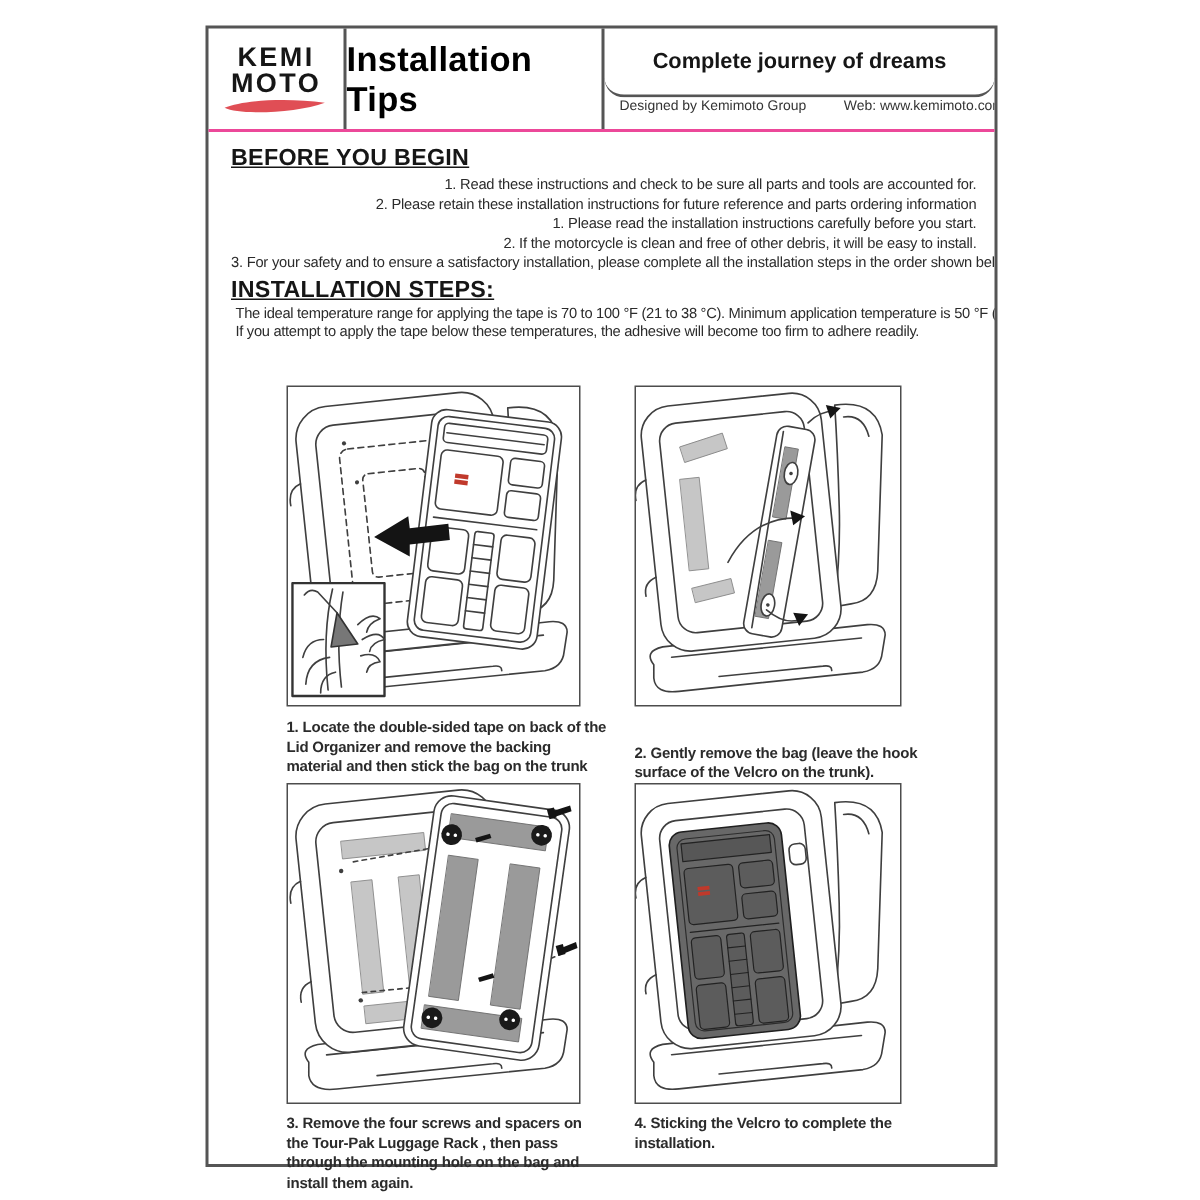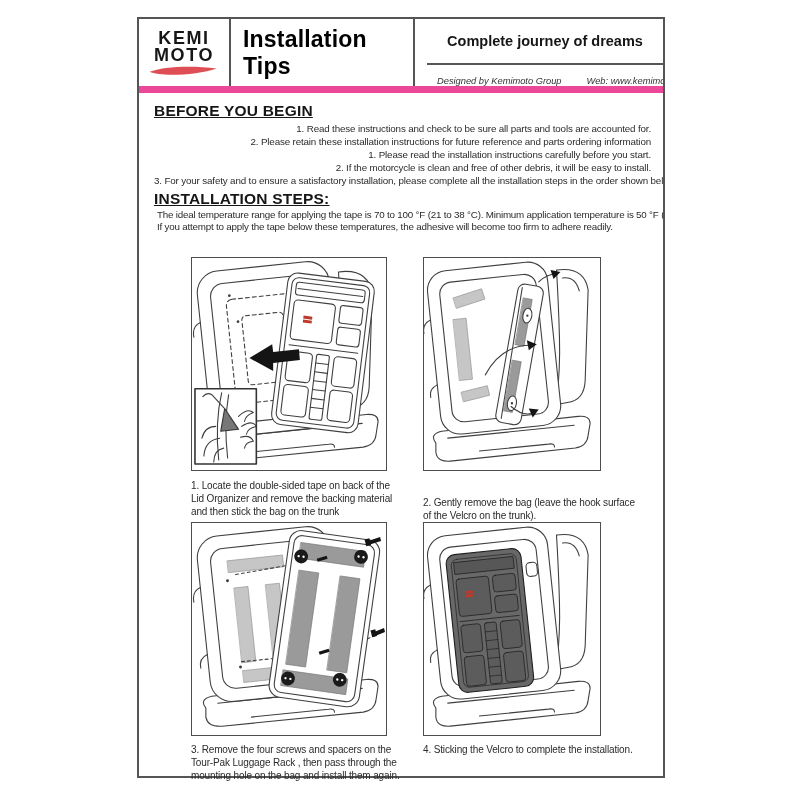--- a/index.html
+++ b/index.html
@@ -6,52 +6,52 @@
   body{
     width:800px;height:800px;background:#ffffff;position:relative;
     font-family:"Liberation Sans", sans-serif;color:#222;
     -webkit-font-smoothing:antialiased;
   }
   .page{
     position:absolute;left:137px;top:17px;width:528px;height:761px;
     border:2px solid #555;background:#fff;box-sizing:border-box;
   }
   
-  .hdr{display:flex;height:67px;border-bottom:7px solid #ec4899;gap:12px;}
+  .hdr{display:flex;height:67px;border-bottom:2px solid #ec4899;}
   .logo-cell{
     width:92px;border-right:2px solid #555;display:flex;flex-direction:column;
     align-items:center;justify-content:center;padding-top:1px;box-sizing:border-box;
   }
   .logo-line{font-size:18px;font-weight:bold;letter-spacing:1.6px;line-height:17px;color:#161616;}
   .swoosh{width:72px;height:12px;margin-top:1px;}
   .title-cell{
     width:172px;border-right:2px solid #555;display:flex;align-items:center;
     justify-content:center;font-size:23px;font-weight:bold;color:#000000;
     letter-spacing:0.2px;box-sizing:border-box;
   }
   .right-cell{flex:1;display:flex;flex-direction:column;min-width:0;}
   .tagline{
     height:44px;border-bottom:2px solid #555;display:flex;align-items:center;
-    justify-content:center;font-size:14.5px;font-weight:bold;color:#161616;
+    justify-content:center;font-size:14.5px;font-weight:bold;color:#161616;border-radius:13px;
   }
   .meta-row{
-    flex:1;display:flex;align-items:flex-end;padding-left:10px;gap:25px;
-    font-size:9.3px;color:#333;white-space:nowrap;overflow:hidden;font-style:italic;
+    flex:1;display:flex;align-items:flex-start;padding-left:10px;gap:25px;
+    font-size:9.3px;color:#333;white-space:nowrap;overflow:hidden;
   }
   
   .bd{padding:5px 12px 0 15px;overflow:hidden;}
   .sec-h{font-size:15.5px;font-weight:bold;color:#161616;line-height:16px;letter-spacing:0.2px;text-decoration:underline;}
   .s1 .sec-h{margin:5px 0 3px;}
   .s2 .sec-h{margin:6px 0 3px;}
   .s3 .sec-h{margin:4px 0 2px;}
   .li{font-size:9.8px;line-height:13px;letter-spacing:-0.15px;white-space:nowrap;color:#2b2b2b;text-align:right;}
   .note-label{font-size:9.8px;line-height:11px;color:#2b2b2b;margin-left:3px;}
   .note-line{font-size:9.8px;line-height:12px;letter-spacing:-0.2px;white-space:nowrap;color:#2b2b2b;margin-left:3px;}
   
-  .figures{position:absolute;left:0;top:238px;width:608px;height:520px;}
+  .figures{position:absolute;left:0;top:238px;width:608px;height:520px;font-weight:bold;}
   .panel{
     position:absolute;background:#fff;border:1.6px solid #4d4d4d;
     box-sizing:border-box;
   }
   .panel svg{display:block;width:100%;height:100%;}
   #p1{left:52px;top:0;width:196px;height:214px;}
   #p2{left:284px;top:0;width:178px;height:214px;}
   #p3{left:52px;top:265px;width:196px;height:214px;}
   #p4{left:284px;top:265px;width:178px;height:214px;}
   .cap{

